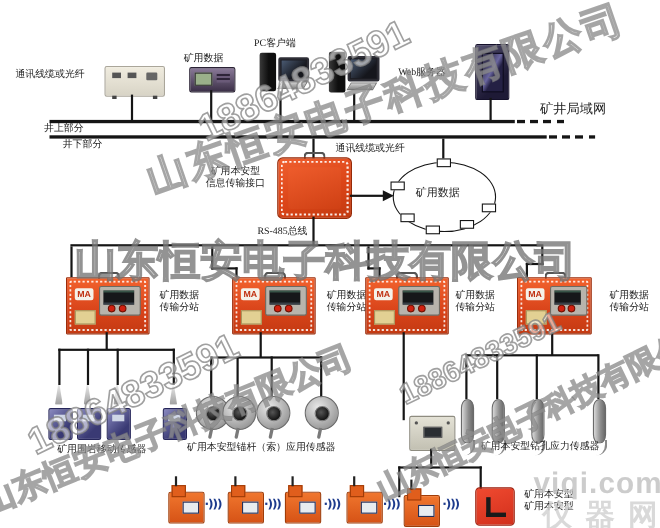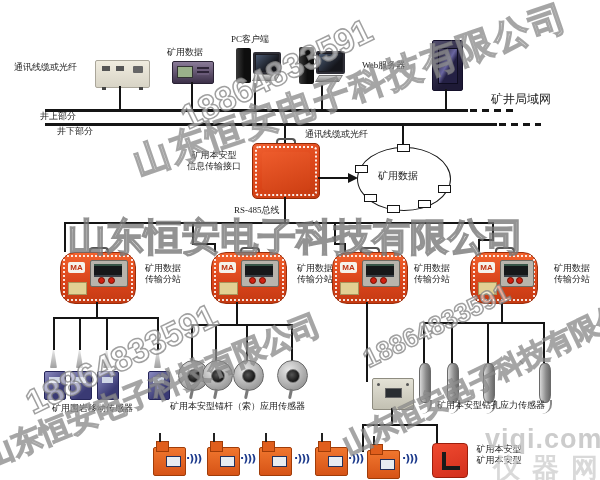--- a/index.html
+++ b/index.html
@@ -12,21 +12,21 @@
   .lbl2{text-align:center;}
   
   .wm{position:absolute;font-family:"Liberation Sans",sans-serif;font-weight:bold;white-space:nowrap;
       pointer-events:none;transform-origin:left center;}
   .wm-phone{font-size:34px;color:rgba(255,255,255,.55);-webkit-text-stroke:1.5px rgba(128,128,128,.75);}
   .wm-co{color:rgba(240,240,240,.38);-webkit-text-stroke:1.3px rgba(120,120,120,.65);}
   .wm-site{font-size:27px;color:rgba(195,195,195,.85);letter-spacing:1px;}
   .wm-sitecn{font-size:27px;color:rgba(208,208,208,.8);letter-spacing:12px;}
   
   .mabox{position:absolute;width:74px;height:50px;background:linear-gradient(180deg,#f2622d,#d8431a 60%,#c43a12);
-         border:1px solid #9c2c0a;border-radius:15px;}
+         border:1px solid #9c2c0a;border-radius:1px;}
   .mabox::before{content:"";position:absolute;inset:2px;border:2px dotted rgba(255,255,255,.85);border-radius:2px;}
   .handle{position:absolute;width:16px;height:6px;border:2px solid #555;border-bottom:none;border-radius:4px 4px 0 0;background:transparent;}
   .malogo{position:absolute;left:7px;top:9px;width:17px;height:11px;background:#f5f2ea;border-radius:2px;
           font-family:"Liberation Sans",sans-serif;font-weight:bold;font-size:8px;color:#c03010;
           text-align:center;line-height:11px;}
   .screenframe{position:absolute;left:29px;top:7px;width:36px;height:25px;background:#b8b4ac;border:1px solid #6e6a62;border-radius:2px;}
   .screen{position:absolute;left:3px;top:3px;width:28px;height:13px;background:#16181a;
           box-shadow:inset 0 2px 0 rgba(120,200,160,.35), inset 0 -2px 0 rgba(80,90,100,.6);}
   .btn{position:absolute;bottom:2px;width:5px;height:5px;border-radius:50%;background:#d02010;border:1px solid #701000;}
   .plate{position:absolute;left:7px;top:29px;width:17px;height:11px;background:#e2d093;border:1px solid #a8945c;}

